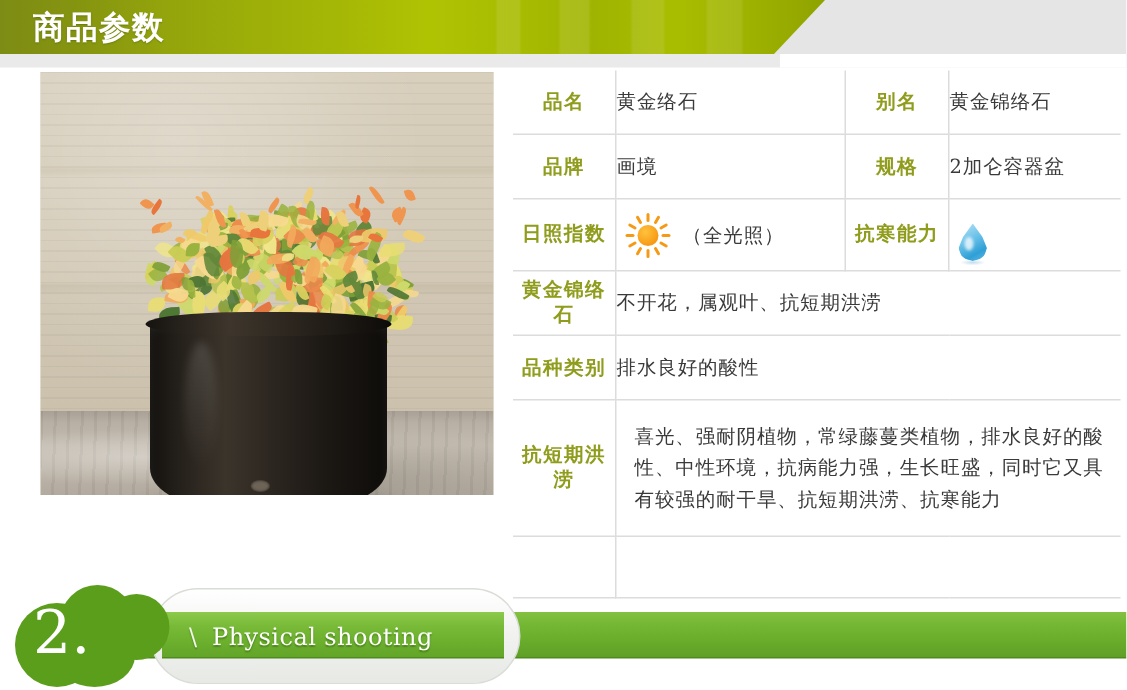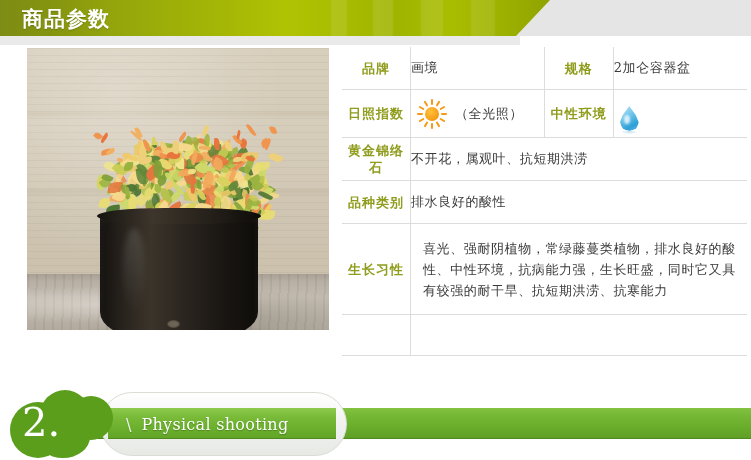--- a/index.html
+++ b/index.html
@@ -729,20 +729,26 @@
   <div class="ph-shadow"></div>
   <div class="ph-pot"></div>
   <div class="ph-pot-rim"></div>
   <div class="ph-pot-hl"></div>
   <div class="ph-pot-hole"></div>
 </div>
 
 <table id="spec-table">
   <tbody>
     <tr class="r-tall">
+      <td class="lbl">品名</td>
+      <td class="val val-mid" style="width:152px">黄金络石</td>
+      <td class="lbl">别名</td>
+      <td class="val">黄金锦络石</td>
+    </tr>
+    <tr class="r-tall">
       <td class="lbl">品牌</td>
       <td class="val val-mid">画境</td>
       <td class="lbl">规格</td>
       <td class="val">2加仑容器盆</td>
     </tr>
     <tr class="r-sun">
       <td class="lbl">日照指数</td>
       <td class="val val-mid">
         <div class="sun-wrap">
           <span class="sun">
@@ -750,37 +756,37 @@
             <span class="ray" style="transform:rotate(0deg)"></span>
             <span class="ray" style="transform:rotate(30deg)"></span>
             <span class="ray" style="transform:rotate(60deg)"></span>
             <span class="ray" style="transform:rotate(90deg)"></span>
             <span class="ray" style="transform:rotate(120deg)"></span>
             <span class="ray" style="transform:rotate(150deg)"></span>
           </span>
           <span class="sun-note">（全光照）</span>
         </div>
       </td>
-      <td class="lbl">中性环境</td>
+      <td class="lbl">抗寒能力</td>
       <td class="val">
         <span class="drop">
           <span class="drop-b"></span><span class="drop-hl"></span><span class="drop-sh"></span>
         </span>
       </td>
     </tr>
     <tr class="r-tall">
       <td class="lbl lbl-wide" style="width:68px">黄金锦络石</td>
       <td class="val" colspan="3">不开花，属观叶、抗短期洪涝</td>
     </tr>
     <tr class="r-tall">
       <td class="lbl lbl-wide">品种类别</td>
       <td class="val" colspan="3">排水良好的酸性</td>
     </tr>
     <tr class="r-grow">
-      <td class="lbl lbl-wide">生长习性</td>
+      <td class="lbl lbl-wide">抗短期洪涝</td>
       <td class="val" colspan="3">
         <span class="grow-text">喜光、强耐阴植物，常绿藤蔓类植物，排水良好的酸性、中性环境，抗病能力强，生长旺盛，同时它又具有较强的耐干旱、抗短期洪涝、抗寒能力</span>
       </td>
     </tr>
     <tr class="r-empty">
       <td class="lbl lbl-wide"></td>
       <td class="val" colspan="3"></td>
     </tr>
   </tbody>
 </table>

